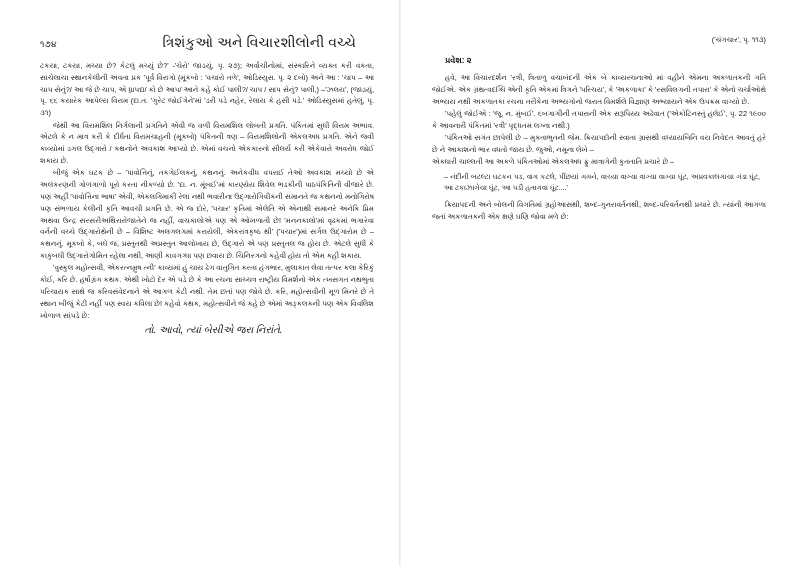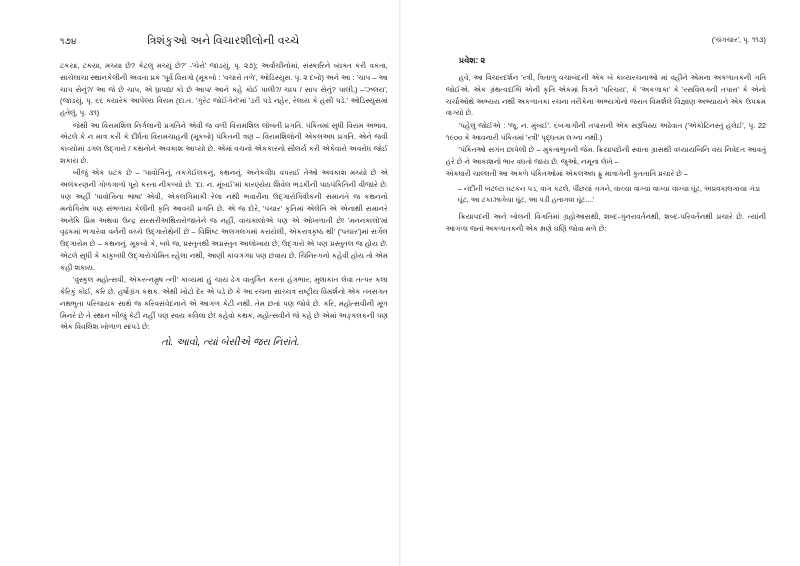--- a/index.html
+++ b/index.html
@@ -21,21 +21,21 @@
     display: flex;
     background: #ffffff;
   }
   .page {
     position: relative;
     width: 400px;
     height: 566px;
     box-sizing: border-box;
     padding: 34px 34px 28px 34px;
   }
-  .page-left { padding-left: 32px; padding-right: 26px; margin-left: 28px; }
+  .page-left { padding-left: 40px; padding-right: 26px; }
   .page-right { padding-left: 32px; padding-right: 34px; }
 
   .gutter {
     position: absolute;
     left: 399px;
     top: 0;
     width: 2px;
     height: 566px;
     background: linear-gradient(to right, rgba(0,0,0,0.10), rgba(0,0,0,0.03));
   }
@@ -48,22 +48,22 @@
     height: 14px;
   }
   .header-left { justify-content: flex-start; }
   .header-right { justify-content: flex-start; }
   .folio {
     font-size: 9px;
     letter-spacing: 0.2px;
   }
   .run-title {
     flex: 1;
-    text-align: center;
-    font-size: 11px;
+    text-align: right;
+    font-size: 14px;
     letter-spacing: 0.1px;
   }
   .header-left .folio { order: 0; margin-right: 0; }
   .header-left .run-title { order: 1; }
   .header-left .spacer { order: 2; width: 18px; }
   .header-right .spacer { order: 0; width: 18px; }
   .header-right .run-title { order: 1; }
   .header-right .folio { order: 2; }
 
   .body {

